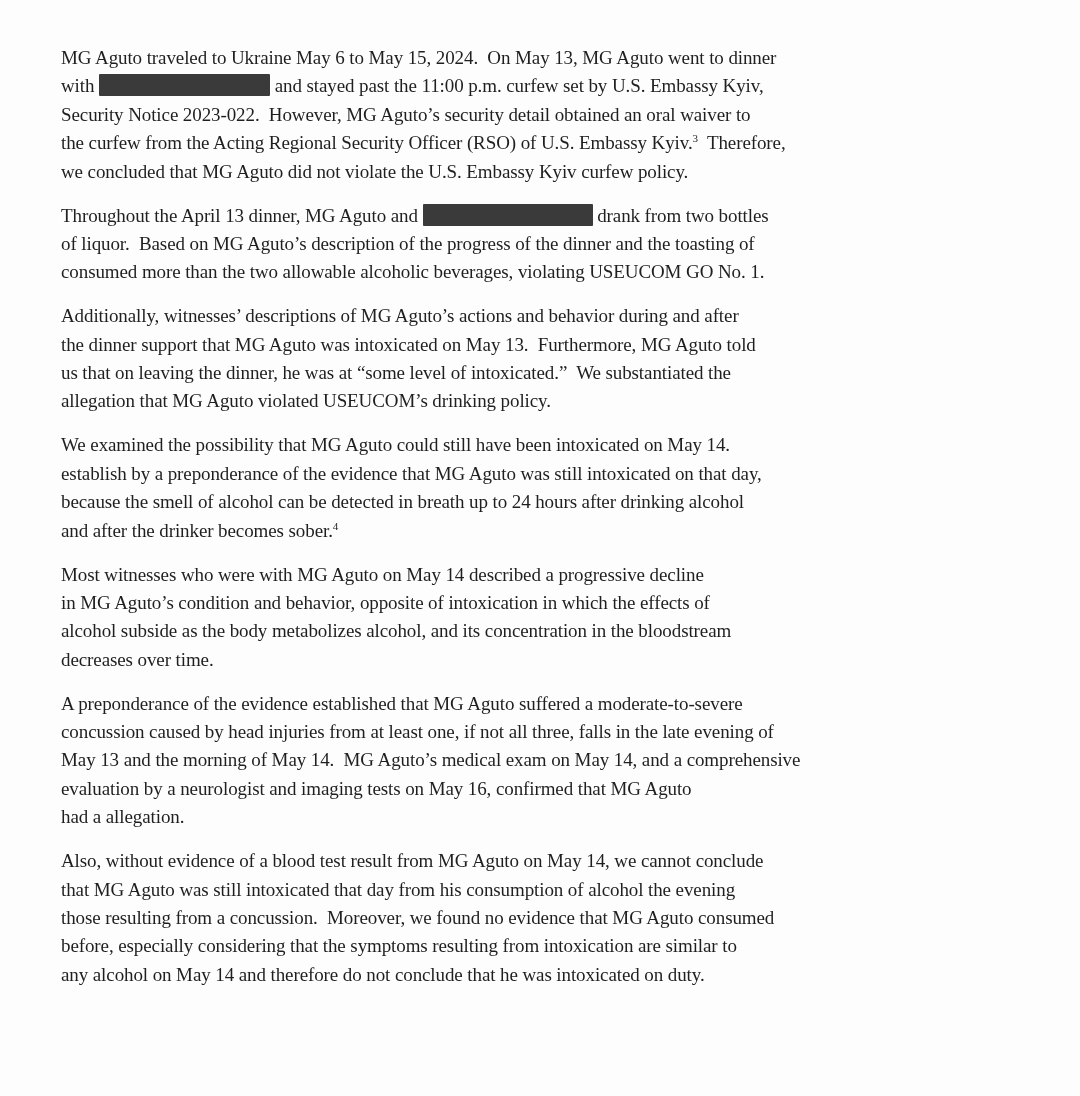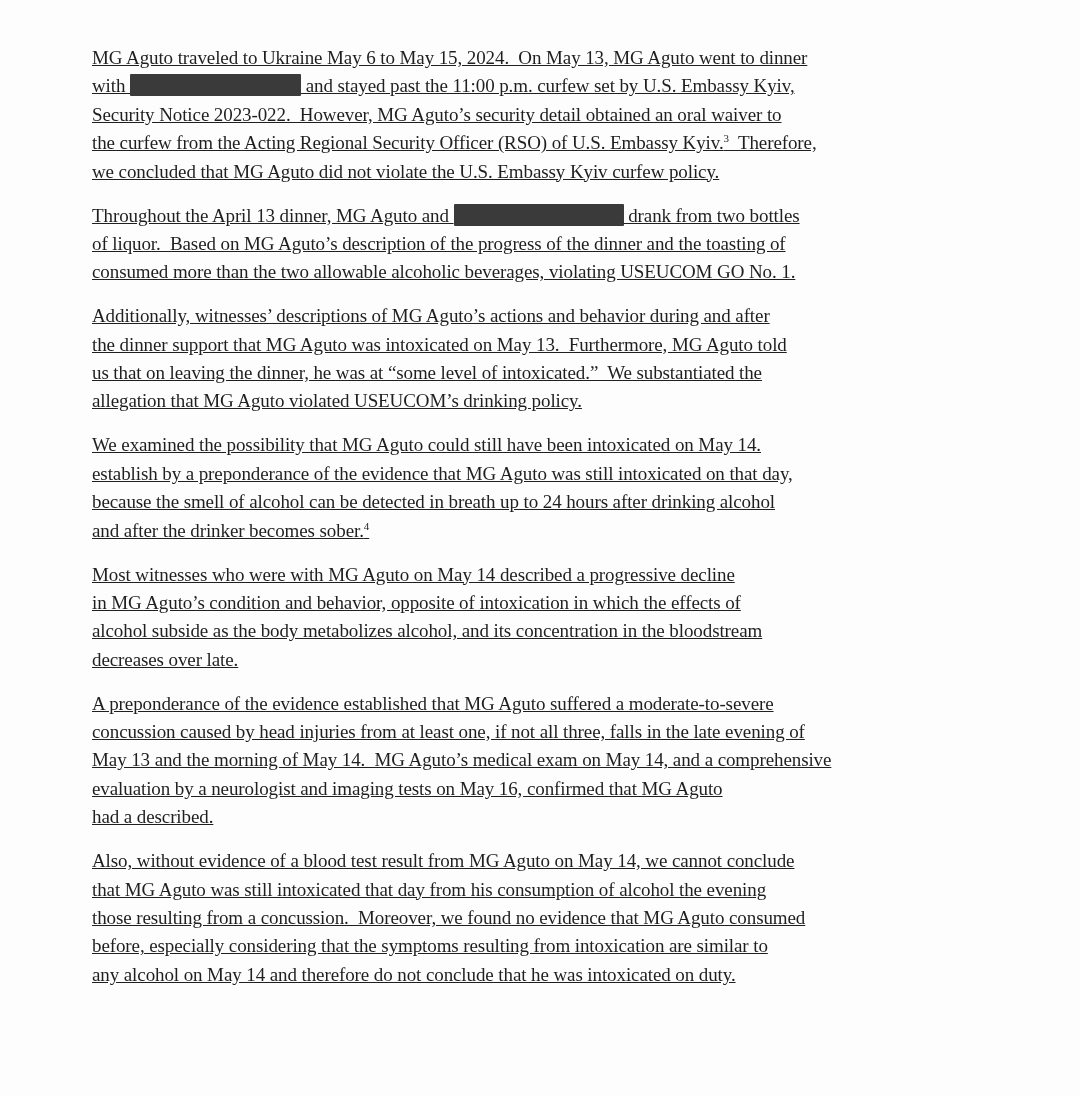--- a/index.html
+++ b/index.html
@@ -17,22 +17,21 @@
     height: 1096px;
     overflow: hidden;
     background: var(--bg);
     color: var(--ink);
     font-family: "Liberation Serif", "DejaVu Serif", serif;
   }
   .page {
     position: relative;
     width: 952px;
     height: 1096px;
-    padding: 44px 10px 0 92px;
-    text-decoration: underline;
+    padding: 44px 10px 0 61px;
   }
   .para {
     margin: 0 0 15.5px 0;
     font-size: 19px;
     line-height: 28.4px;
     letter-spacing: -0.1px;
   }
   .line {
     display: block;
     white-space: pre;   
@@ -75,28 +74,28 @@
       <p class="para">
         <span class="line"><span>We examined the possibility that MG Aguto could still have been intoxicated on May 14.</span></span>
         <span class="line"><span>establish by a preponderance of the evidence that MG Aguto was still intoxicated on that day,</span></span>
         <span class="line"><span>because the smell of alcohol can be detected in breath up to 24 hours after drinking alcohol</span></span>
         <span class="line"><span>and after the drinker becomes sober.</span><sup class="fnref">4</sup></span>
       </p>
       <p class="para">
         <span class="line"><span>Most witnesses who were with MG Aguto on May 14 described a progressive decline</span></span>
         <span class="line"><span>in MG Aguto’s condition and behavior, opposite of intoxication in which the effects of</span></span>
         <span class="line"><span>alcohol subside as the body metabolizes alcohol, and its concentration in the bloodstream</span></span>
-        <span class="line"><span>decreases over late.</span></span>
+        <span class="line"><span>decreases over time.</span></span>
       </p>
       <p class="para">
         <span class="line"><span>A preponderance of the evidence established that MG Aguto suffered a moderate-to-severe</span></span>
         <span class="line"><span>concussion caused by head injuries from at least one, if not all three, falls in the late evening of</span></span>
         <span class="line"><span>May 13 and the morning of May 14.  MG Aguto’s medical exam on May 14, and a comprehensive</span></span>
         <span class="line"><span>evaluation by a neurologist and imaging tests on May 16, confirmed that MG Aguto</span></span>
-        <span class="line"><span>had a described.</span></span>
+        <span class="line"><span>had a allegation.</span></span>
       </p>
       <p class="para">
         <span class="line"><span>Also, without evidence of a blood test result from MG Aguto on May 14, we cannot conclude</span></span>
         <span class="line"><span>that MG Aguto was still intoxicated that day from his consumption of alcohol the evening</span></span>
         <span class="line"><span>those resulting from a concussion.  Moreover, we found no evidence that MG Aguto consumed</span></span>
         <span class="line"><span>before, especially considering that the symptoms resulting from intoxication are similar to</span></span>
         <span class="line"><span>any alcohol on May 14 and therefore do not conclude that he was intoxicated on duty.</span></span>
       </p>
     </div>
 </main>

